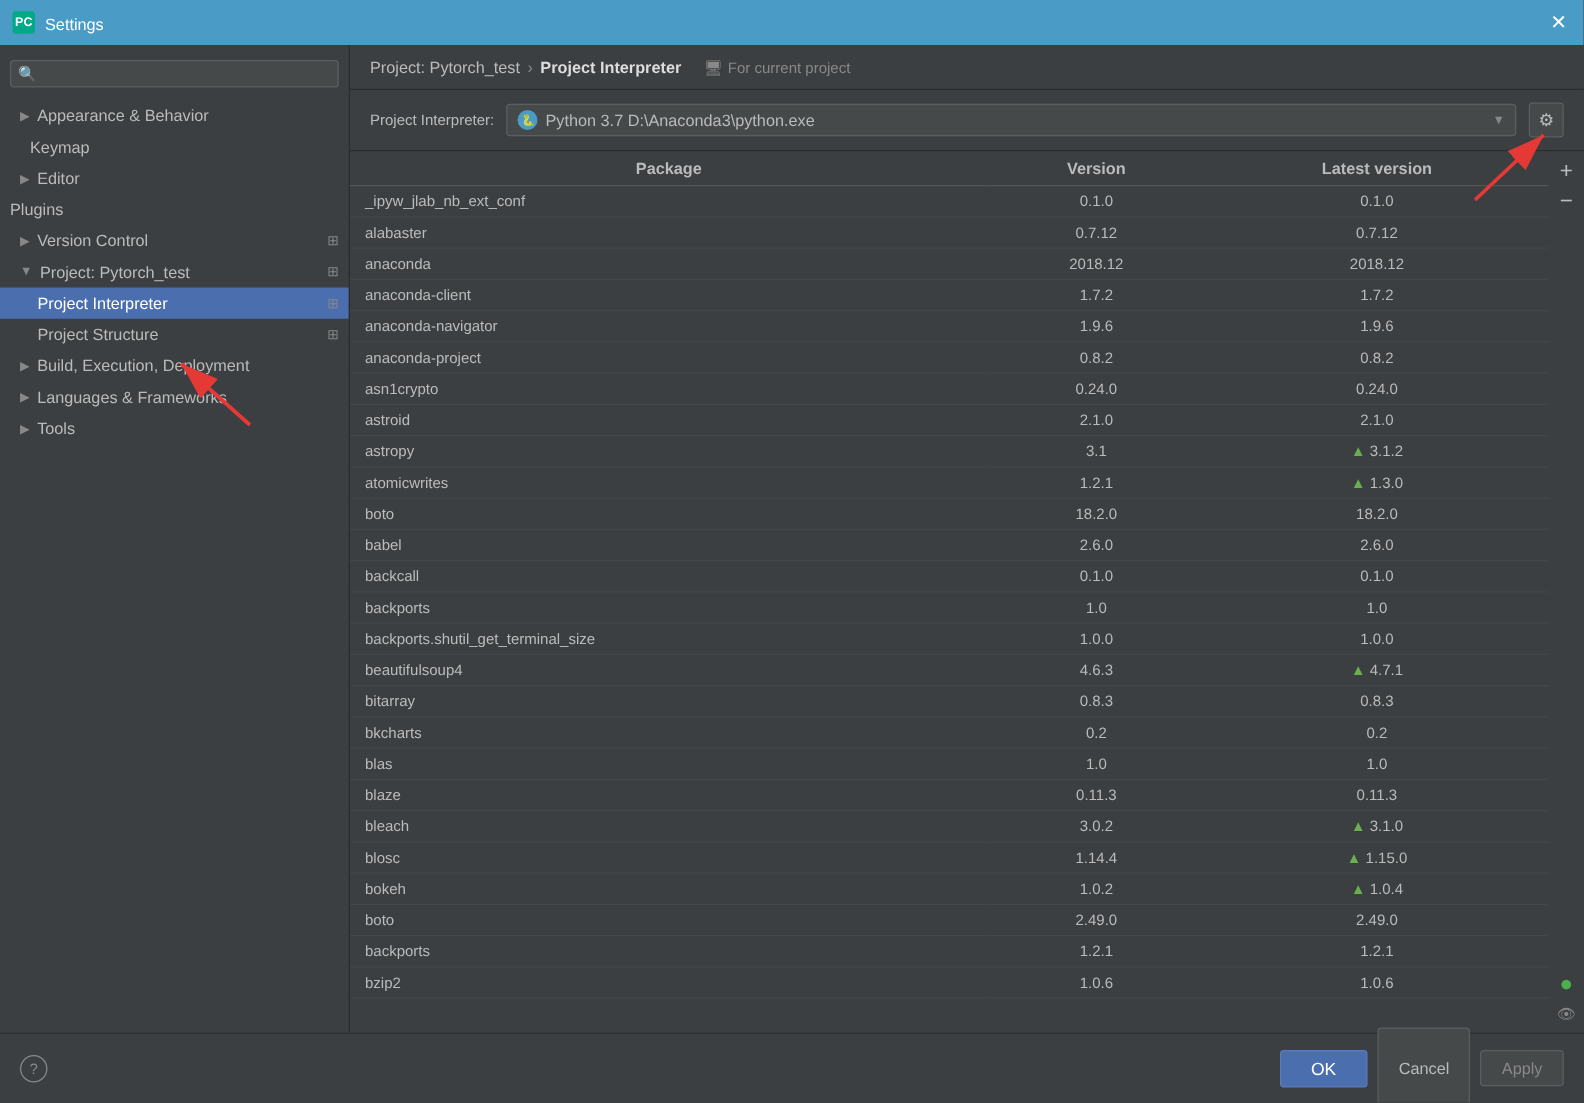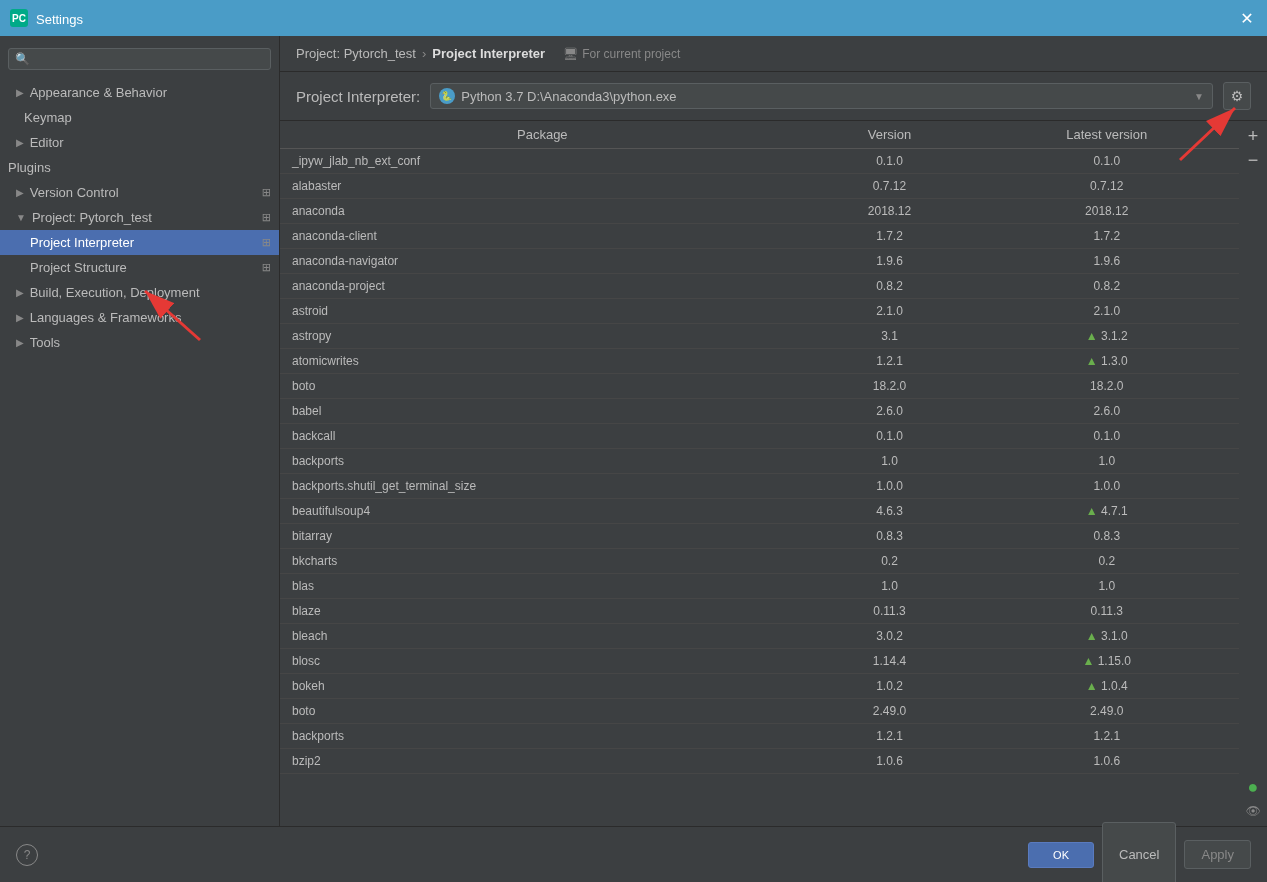--- a/index.html
+++ b/index.html
@@ -160,21 +160,21 @@
     
     .interpreter-bar {
       padding: 10px 16px;
       display: flex;
       align-items: center;
       gap: 10px;
       border-bottom: 1px solid #2b2b2b;
     }
     .interpreter-label {
       color: #bbbbbb;
-      font-size: 15px;
+      font-size: 12px;
       white-space: nowrap;
     }
     .interpreter-select {
       flex: 1;
       background: #45494a;
       border: 1px solid #5a5f61;
       border-radius: 3px;
       padding: 4px 8px;
       color: #bbbbbb;
       display: flex;
@@ -231,21 +231,21 @@
     }
     table {
       width: 100%;
       border-collapse: collapse;
     }
     thead th {
       background: #3c3f41;
       color: #bbbbbb;
       padding: 6px 12px;
       text-align: center;
-      font-weight: normal;
+      font-weight: bold;
       border-bottom: 1px solid #555;
       position: sticky;
       top: 0;
       z-index: 1;
     }
     thead th:first-child {
       text-align: center;
     }
     tbody tr {
       border-bottom: 1px solid #464646;
@@ -336,21 +336,21 @@
       align-items: center;
       gap: 8px;
     }
     .btn-ok {
       background: #4b6eaf;
       color: white;
       border: 1px solid #5a7bbf;
       border-radius: 3px;
       padding: 6px 24px;
       cursor: pointer;
-      font-size: 11px;
+      font-size: 14px;
     }
     .btn-cancel {
       background: #45494a;
       color: #bbbbbb;
       border: 1px solid #5a5f61;
       border-radius: 3px;
       padding: 24px 16px;
       cursor: pointer;
       font-size: 13px;
     }
@@ -488,20 +488,25 @@
                 <td>anaconda-navigator</td>
                 <td>1.9.6</td>
                 <td>1.9.6</td>
               </tr>
               <tr>
                 <td>anaconda-project</td>
                 <td>0.8.2</td>
                 <td>0.8.2</td>
               </tr>
               <tr>
+                <td>asn1crypto</td>
+                <td>0.24.0</td>
+                <td>0.24.0</td>
+              </tr>
+              <tr>
                 <td>astroid</td>
                 <td>2.1.0</td>
                 <td>2.1.0</td>
               </tr>
               <tr>
                 <td>astropy</td>
                 <td>3.1</td>
                 <td><span style="color:#6aaf4d;">▲ </span>3.1.2</td>
               </tr>
               <tr>

